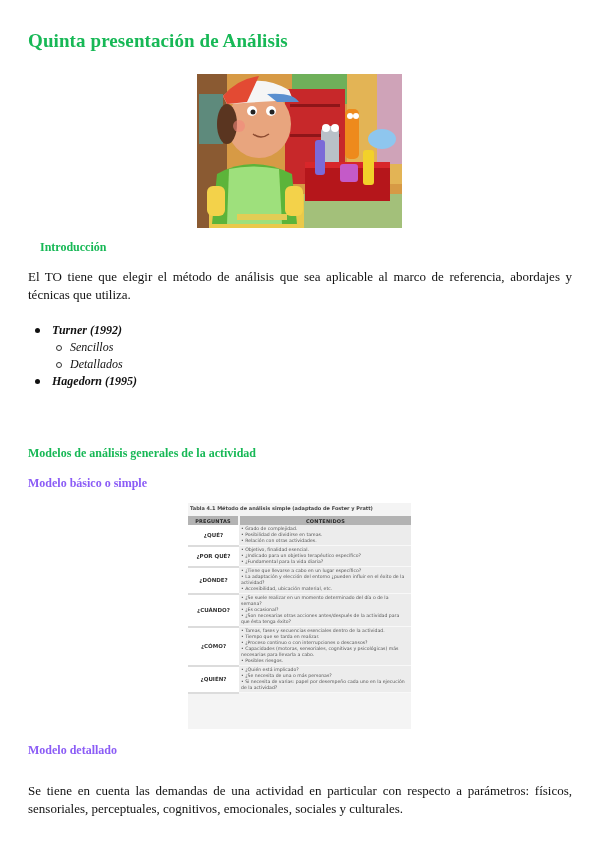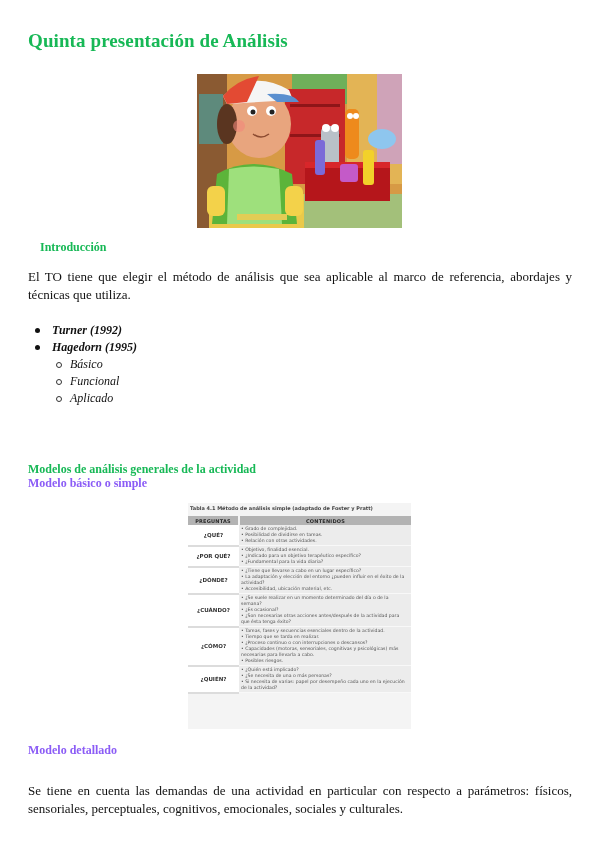--- a/index.html
+++ b/index.html
@@ -245,42 +245,38 @@
   </div>
 
   <h2 class="section-heading" style="top:240px;margin-left:12px;">Introducción</h2>
 
   <p class="para" style="top:268px;">El TO tiene que elegir el método de análisis que sea aplicable al marco de referencia, abordajes y técnicas que utiliza.</p>
 
   <ul class="list">
     <li class="item">
       <span class="bullet"></span>
       <span class="item-label">Turner (1992)</span>
+      <ul class="sublist">
+        <li class="subitem">
+          <span class="circle"></span>
+          <span>Sencillos</span>
+        </li>
+        <li class="subitem">
+          <span class="circle"></span>
+          <span>Detallados</span>
+        </li>
+      </ul>
     </li>
     <li class="item">
       <span class="bullet"></span>
       <span class="item-label">Hagedorn (1995)</span>
-      <ul class="sublist">
-        <li class="subitem">
-          <span class="circle"></span>
-          <span>Básico</span>
-        </li>
-        <li class="subitem">
-          <span class="circle"></span>
-          <span>Funcional</span>
-        </li>
-        <li class="subitem">
-          <span class="circle"></span>
-          <span>Aplicado</span>
-        </li>
-      </ul>
     </li>
   </ul>
 
-  <h2 class="section-heading" style="top:446px;margin-top:16px;">Modelos de análisis generales de la actividad</h2>
+  <h2 class="section-heading" style="top:446px;">Modelos de análisis generales de la actividad</h2>
 
   <h3 class="sub-heading" style="top:476px;">Modelo básico o simple</h3>
 
   <div class="table-figure">
     <div class="table-caption">Tabla 4.1 Método de análisis simple (adaptado de Foster y Pratt)</div>
     <table class="tbl">
       <thead>
         <tr>
           <th class="col-q">PREGUNTAS</th>
           <th>CONTENIDOS</th>

